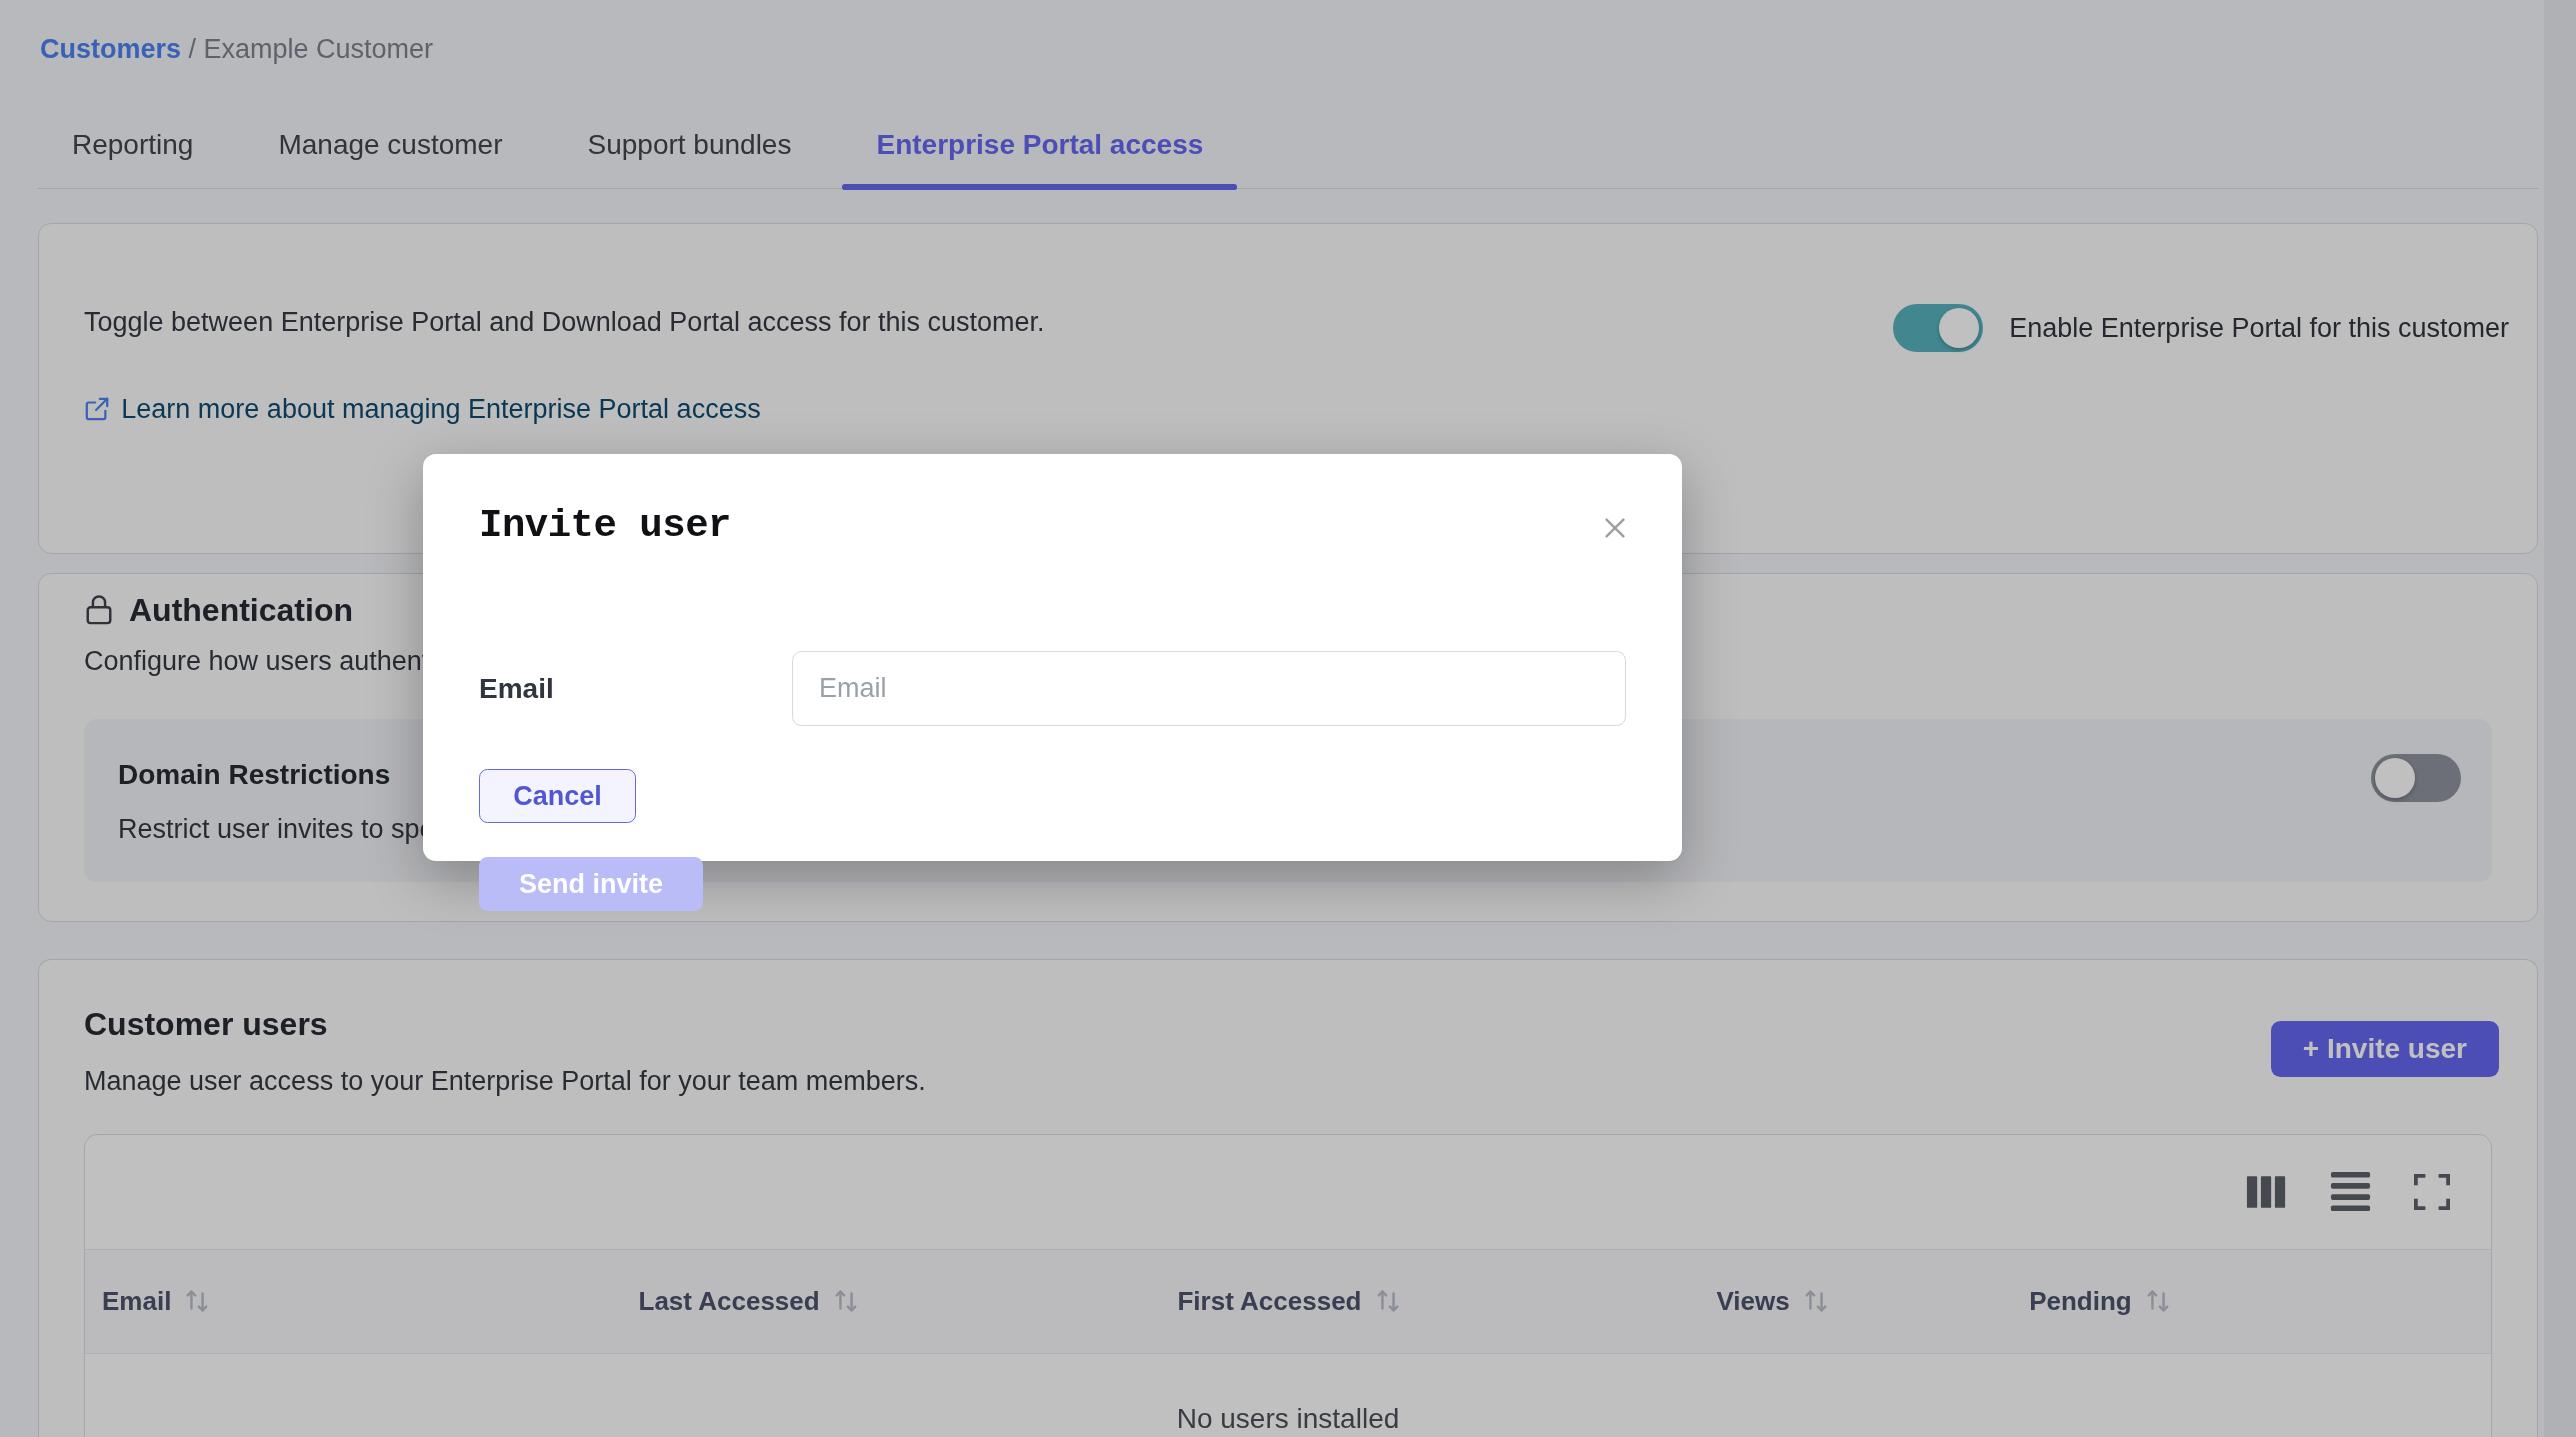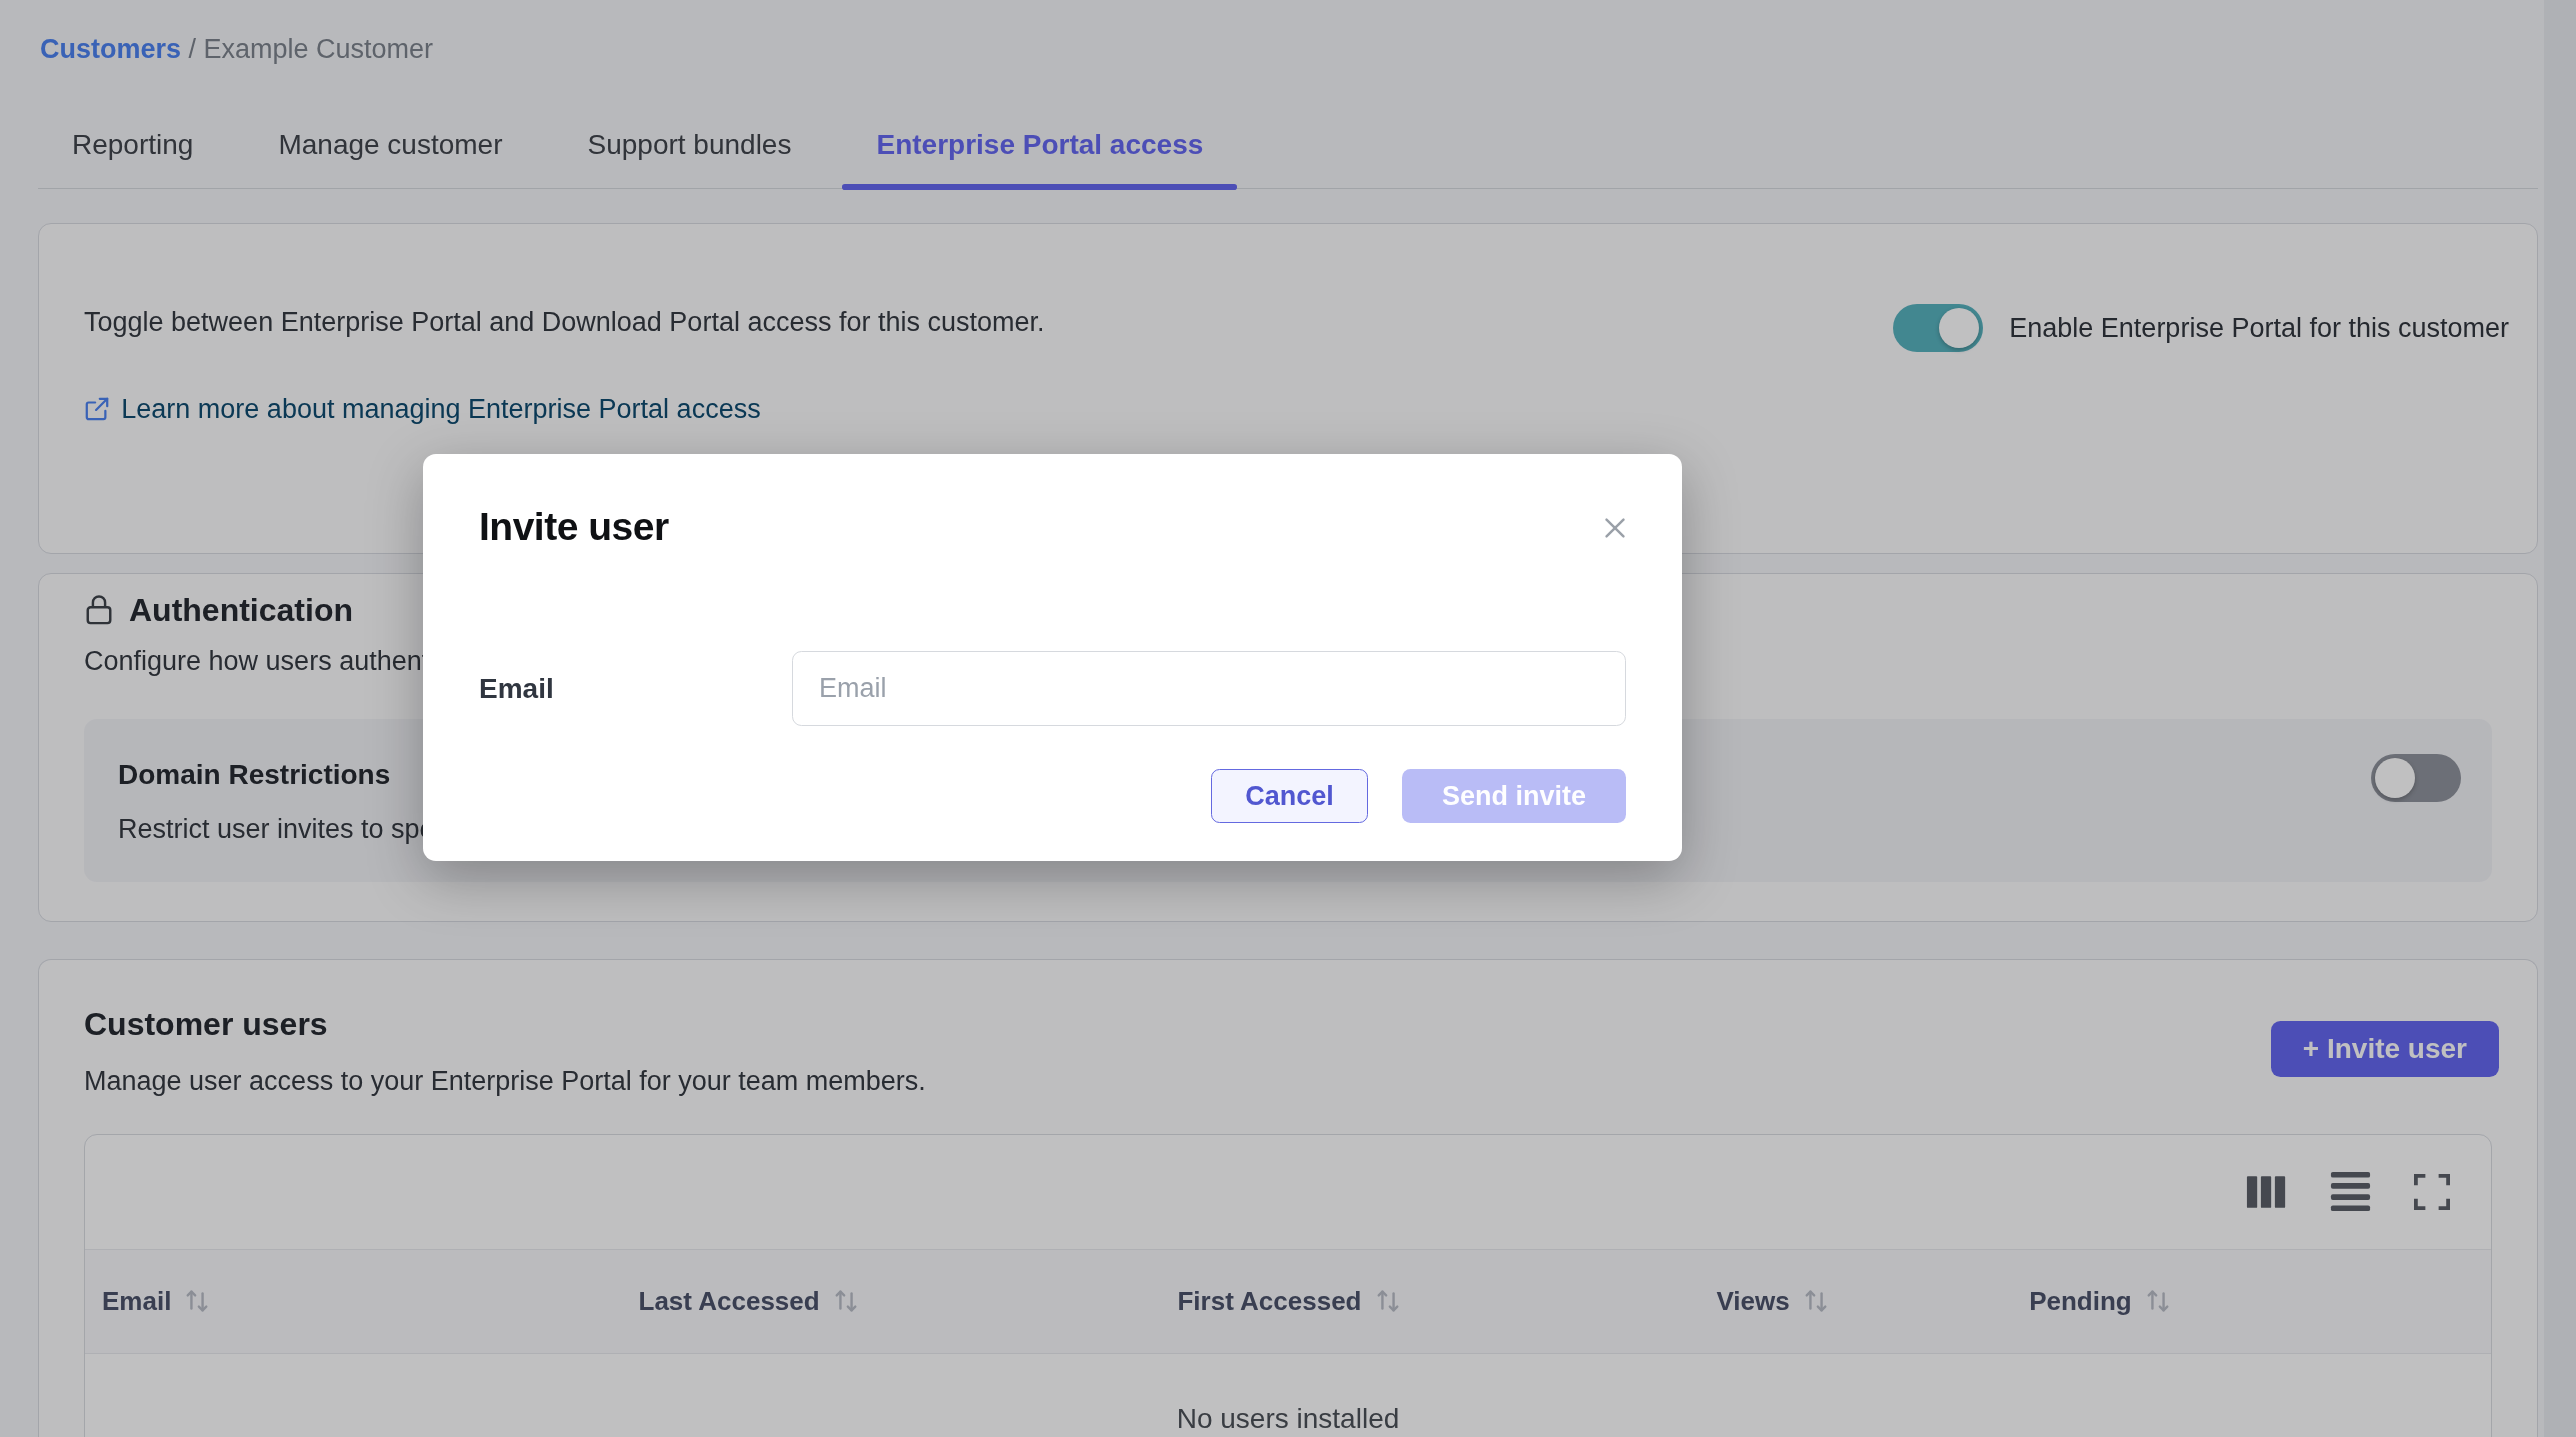--- a/index.html
+++ b/index.html
@@ -98,30 +98,30 @@
   .scroll-track { position: absolute; top: 0; right: 0; bottom: 0; width: 32px; background: #e9ebef; z-index: 2; }
 
   
   .overlay { position: fixed; inset: 0; background: rgba(10,12,16,0.26); z-index: 10; }
   .modal {
     position: fixed; left: 423px; top: 454px; width: 1259px; height: 407px;
     background: #fff; border-radius: 13px; z-index: 20;
     box-shadow: 0 17px 56px rgba(0,0,0,0.28);
     padding: 49px 56px 0;
   }
-  .modal-title { font-size: 39px; line-height: 47px; font-weight: 800; color: #0f1114; letter-spacing: -0.5px; }
+  .modal-title { font-size: 39px; line-height: 47px; font-weight: 800; color: #0f1114; letter-spacing: -0.5px; font-family: Liberation Mono, monospace; }
   .modal-close { position: absolute; top: 58px; right: 51px; cursor: pointer; display: inline-flex; }
   .modal-row { margin-top: 101px; display: flex; align-items: center; }
   .modal-label { width: 313px; font-size: 28px; font-weight: 600; color: #303640; }
   .modal-input {
     flex: 1; height: 75px; border: 1.9px solid #d6d9de; border-radius: 9.4px;
     font-family: inherit; font-size: 27px; color: #24282e; padding: 0 26px; outline: none; background: #fff;
   }
   .modal-input::placeholder { color: #9aa1ab; }
-  .modal-actions { margin-top: 43px; display: flex; justify-content: flex-end; gap: 34px; }
+  .modal-actions { margin-top: 43px; display: flex; justify-content: flex-end; gap: 34px; flex-direction: column; }
   .btn-cancel {
     width: 157px; height: 54px; background: #f3f4ff; border: 1.9px solid #6469e0; border-radius: 8.5px;
     color: #5157d0; font-family: inherit; font-size: 27px; font-weight: 700; cursor: pointer;
   }
   .btn-send {
     width: 224px; height: 54px; background: #b9bcf6; border: none; border-radius: 8.5px;
     color: #fefeff; font-family: inherit; font-size: 27px; font-weight: 700; cursor: default;
   }
 </style>
 </head>

